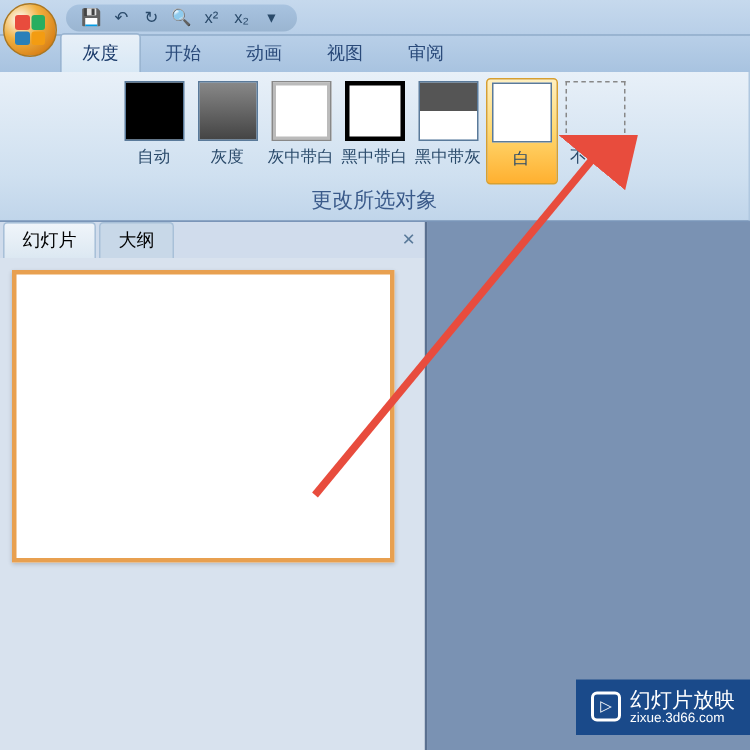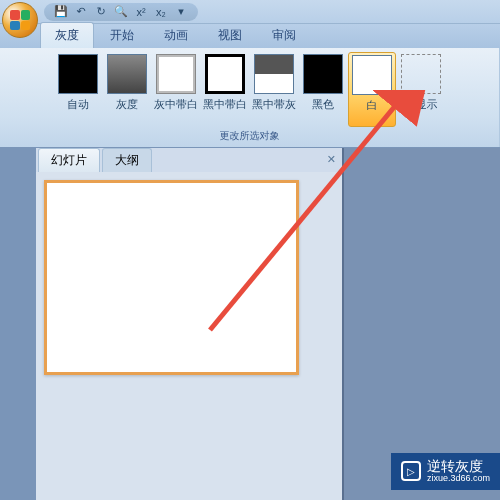--- a/index.html
+++ b/index.html
@@ -107,21 +107,21 @@
       flex-direction: column;
       align-items: center;
     }
     .ribbon-group-items {
       display: flex;
       gap: 1px;
       flex: 1;
     }
     .ribbon-group-label {
       color: #3a5a8a;
-      font-size: 10px;
+      font-size: 14px;
       padding: 2px 0;
       text-align: center;
       width: 100%;
     }
     
     .preset-item {
       display: flex;
       flex-direction: column;
       align-items: center;
       padding: 2px 1px;
@@ -156,26 +156,25 @@
     .sw-black { background: #000; }
     .sw-white { background: #fff; }
     .sw-none { background: transparent; border: 1px dashed #888 !important; }
     
     
     .content-area {
       display: flex;
       height: calc(500px - 148px);
     }
     .left-panel {
-      width: 308px;
+      width: 285px;
       background: #e8eef5;
       border-right: 2px solid #5a7090;
       display: flex;
       flex-direction: column;
-      margin-left: 36px;
     }
     .panel-tabs {
       height: 24px;
       display: flex;
       background: #d0dcec;
       align-items: flex-end;
       position: relative;
     }
     .panel-tab {
       padding: 3px 12px;
@@ -298,24 +297,20 @@
         <div class="preset-swatch sw-graywhite"></div>
         <div class="preset-label">灰中带白</div>
       </div>
       <div class="preset-item">
         <div class="preset-swatch sw-blackwhite"></div>
         <div class="preset-label">黑中带白</div>
       </div>
       <div class="preset-item">
         <div class="preset-swatch sw-blackgray"></div>
         <div class="preset-label">黑中带灰</div>
-      </div>
-      <div class="preset-item">
-        <div class="preset-swatch sw-black"></div>
-        <div class="preset-label">黑色</div>
       </div>
       <div class="preset-item selected">
         <div class="preset-swatch sw-white"></div>
         <div class="preset-label">白</div>
       </div>
       <div class="preset-item">
         <div class="preset-swatch sw-none"></div>
         <div class="preset-label">不显示</div>
       </div>
     </div>
@@ -343,16 +338,16 @@
     <marker id="arrowhead" markerWidth="12" markerHeight="12" refX="2" refY="6" orient="auto">
       <polygon points="0 0, 12 6, 0 12" fill="#e84c3d"></polygon>
     </marker>
   </defs>
   <line x1="10" y1="240" x2="200" y2="10" stroke="#e84c3d" stroke-width="5" marker-end="url(#arrowhead)"></line>
 </svg>
 
 <div class="watermark">
   <div class="watermark-icon">▷</div>
   <div class="watermark-text">
-    <span>逆转灰度</span>
+    <span>幻灯片放映</span>
     <span class="watermark-sub">zixue.3d66.com</span>
   </div>
 </div>
 
 </body></html>

